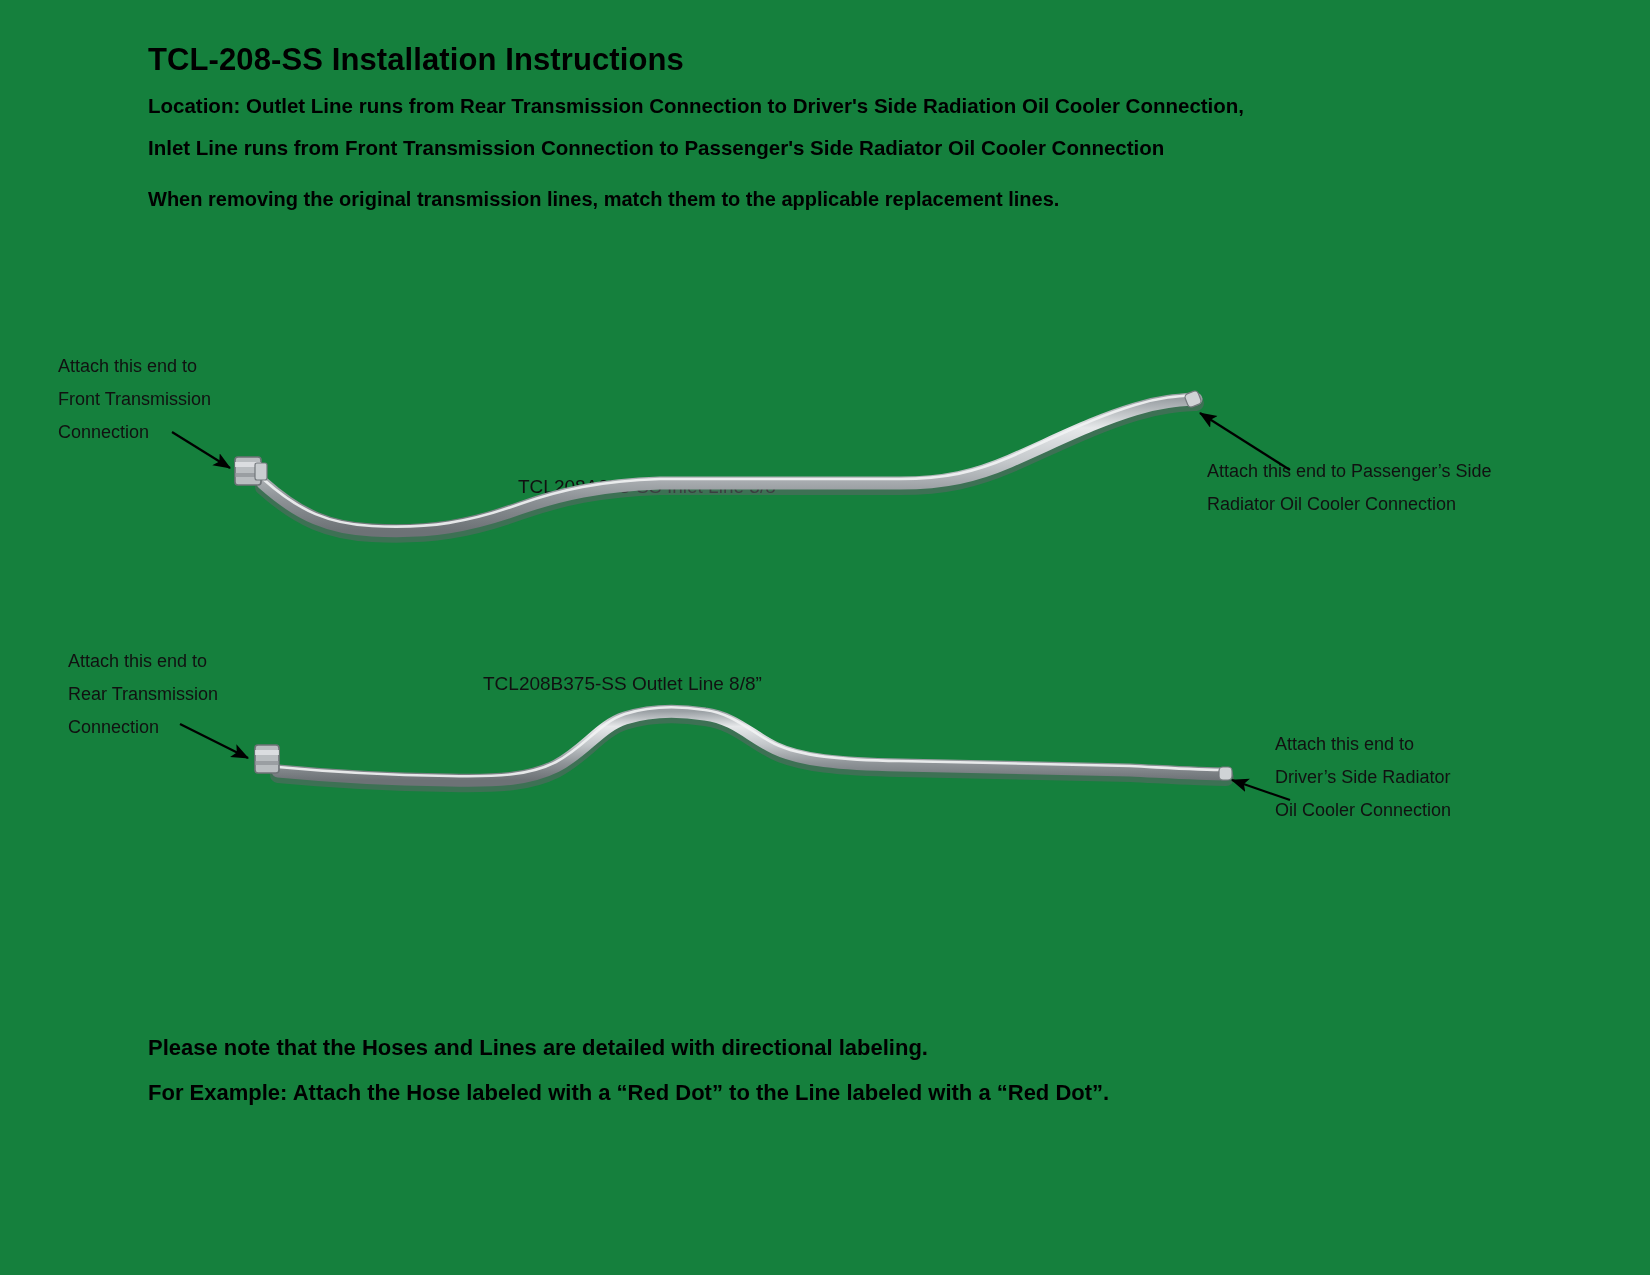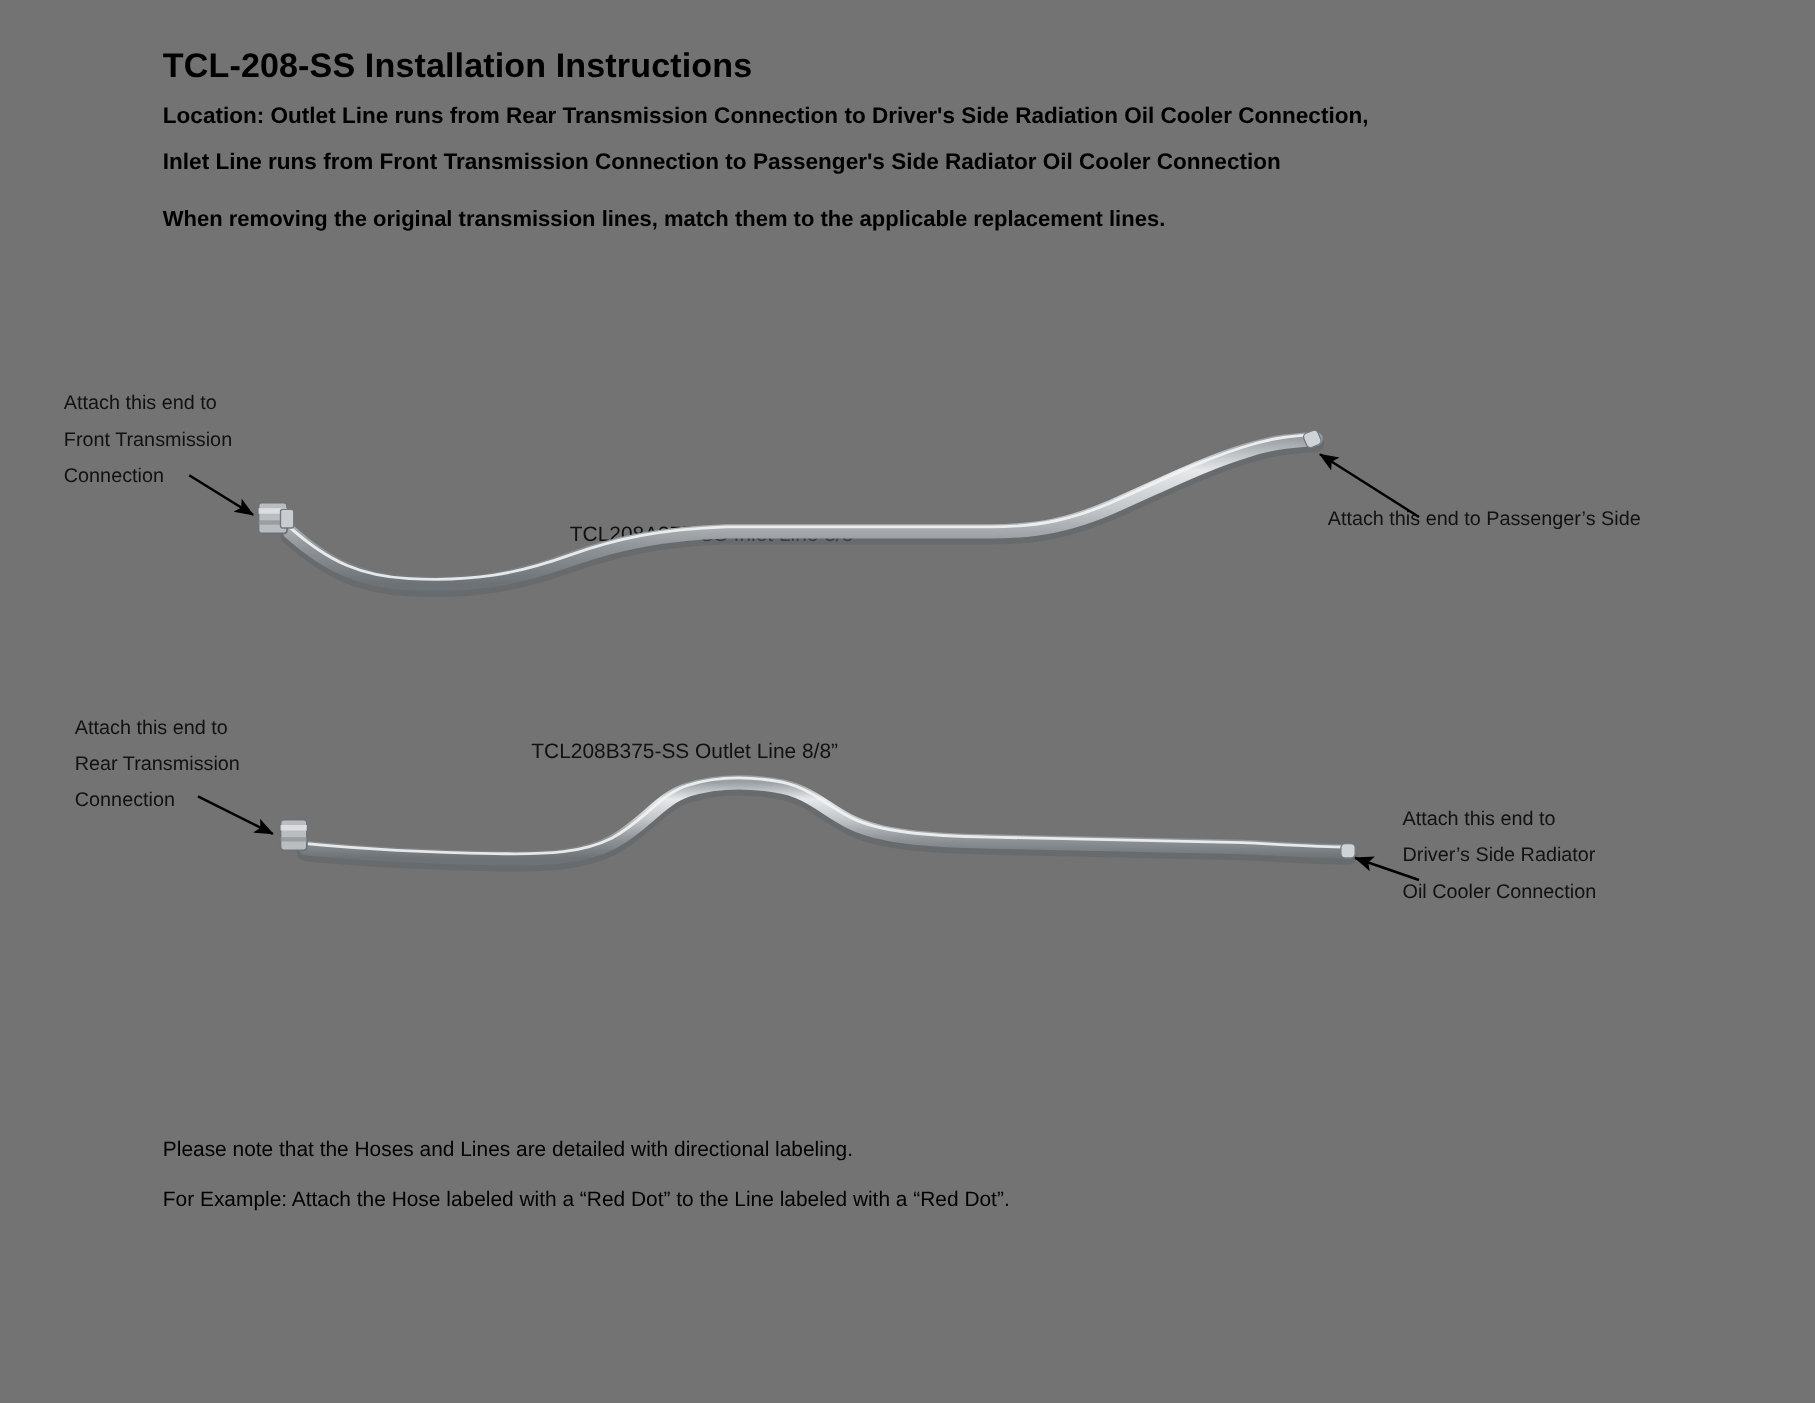--- a/index.html
+++ b/index.html
@@ -9,21 +9,21 @@
   }
   body {
     font-family: "Liberation Sans", sans-serif;
     color: #000000;
   }
   #page {
     position: relative;
     width: 1650px;
     height: 1275px;
     overflow: hidden;
-    background: #737373;
+    background: #15803d;
   }
 
   
   .title {
     position: absolute;
     left: 148px;
     top: 42px;
     font-size: 31px;
     font-weight: bold;
     letter-spacing: 0.1px;
@@ -44,22 +44,22 @@
     top: 188px;
     font-size: 20px;
     font-weight: bold;
     white-space: nowrap;
   }
 
   
   .note-bottom {
     position: absolute;
     left: 148px;
-    font-size: 19px;
-    font-weight: normal;
+    font-size: 22px;
+    font-weight: bold;
     white-space: nowrap;
   }
   .note-bottom.b1 { top: 1035px; }
   .note-bottom.b2 { top: 1080px; }
 
   
   .callout {
     position: absolute;
     font-size: 18px;
     line-height: 33px;
@@ -96,20 +96,21 @@
   <div class="callout" style="left:58px; top:350px;">
     <div>Attach this end to</div>
     <div>Front Transmission</div>
     <div>Connection</div>
   </div>
 
   <div class="part-label" style="left:518px; top:476px;">TCL208A375-SS Inlet Line 3/8”</div>
 
   <div class="callout" style="left:1207px; top:455px;">
     <div>Attach this end to Passenger’s Side</div>
+    <div>Radiator Oil Cooler Connection</div>
   </div>
 
   <div class="callout" style="left:68px; top:645px;">
     <div>Attach this end to</div>
     <div>Rear Transmission</div>
     <div>Connection</div>
   </div>
 
   <div class="part-label" style="left:483px; top:673px;">TCL208B375-SS Outlet Line 8/8”</div>
 

